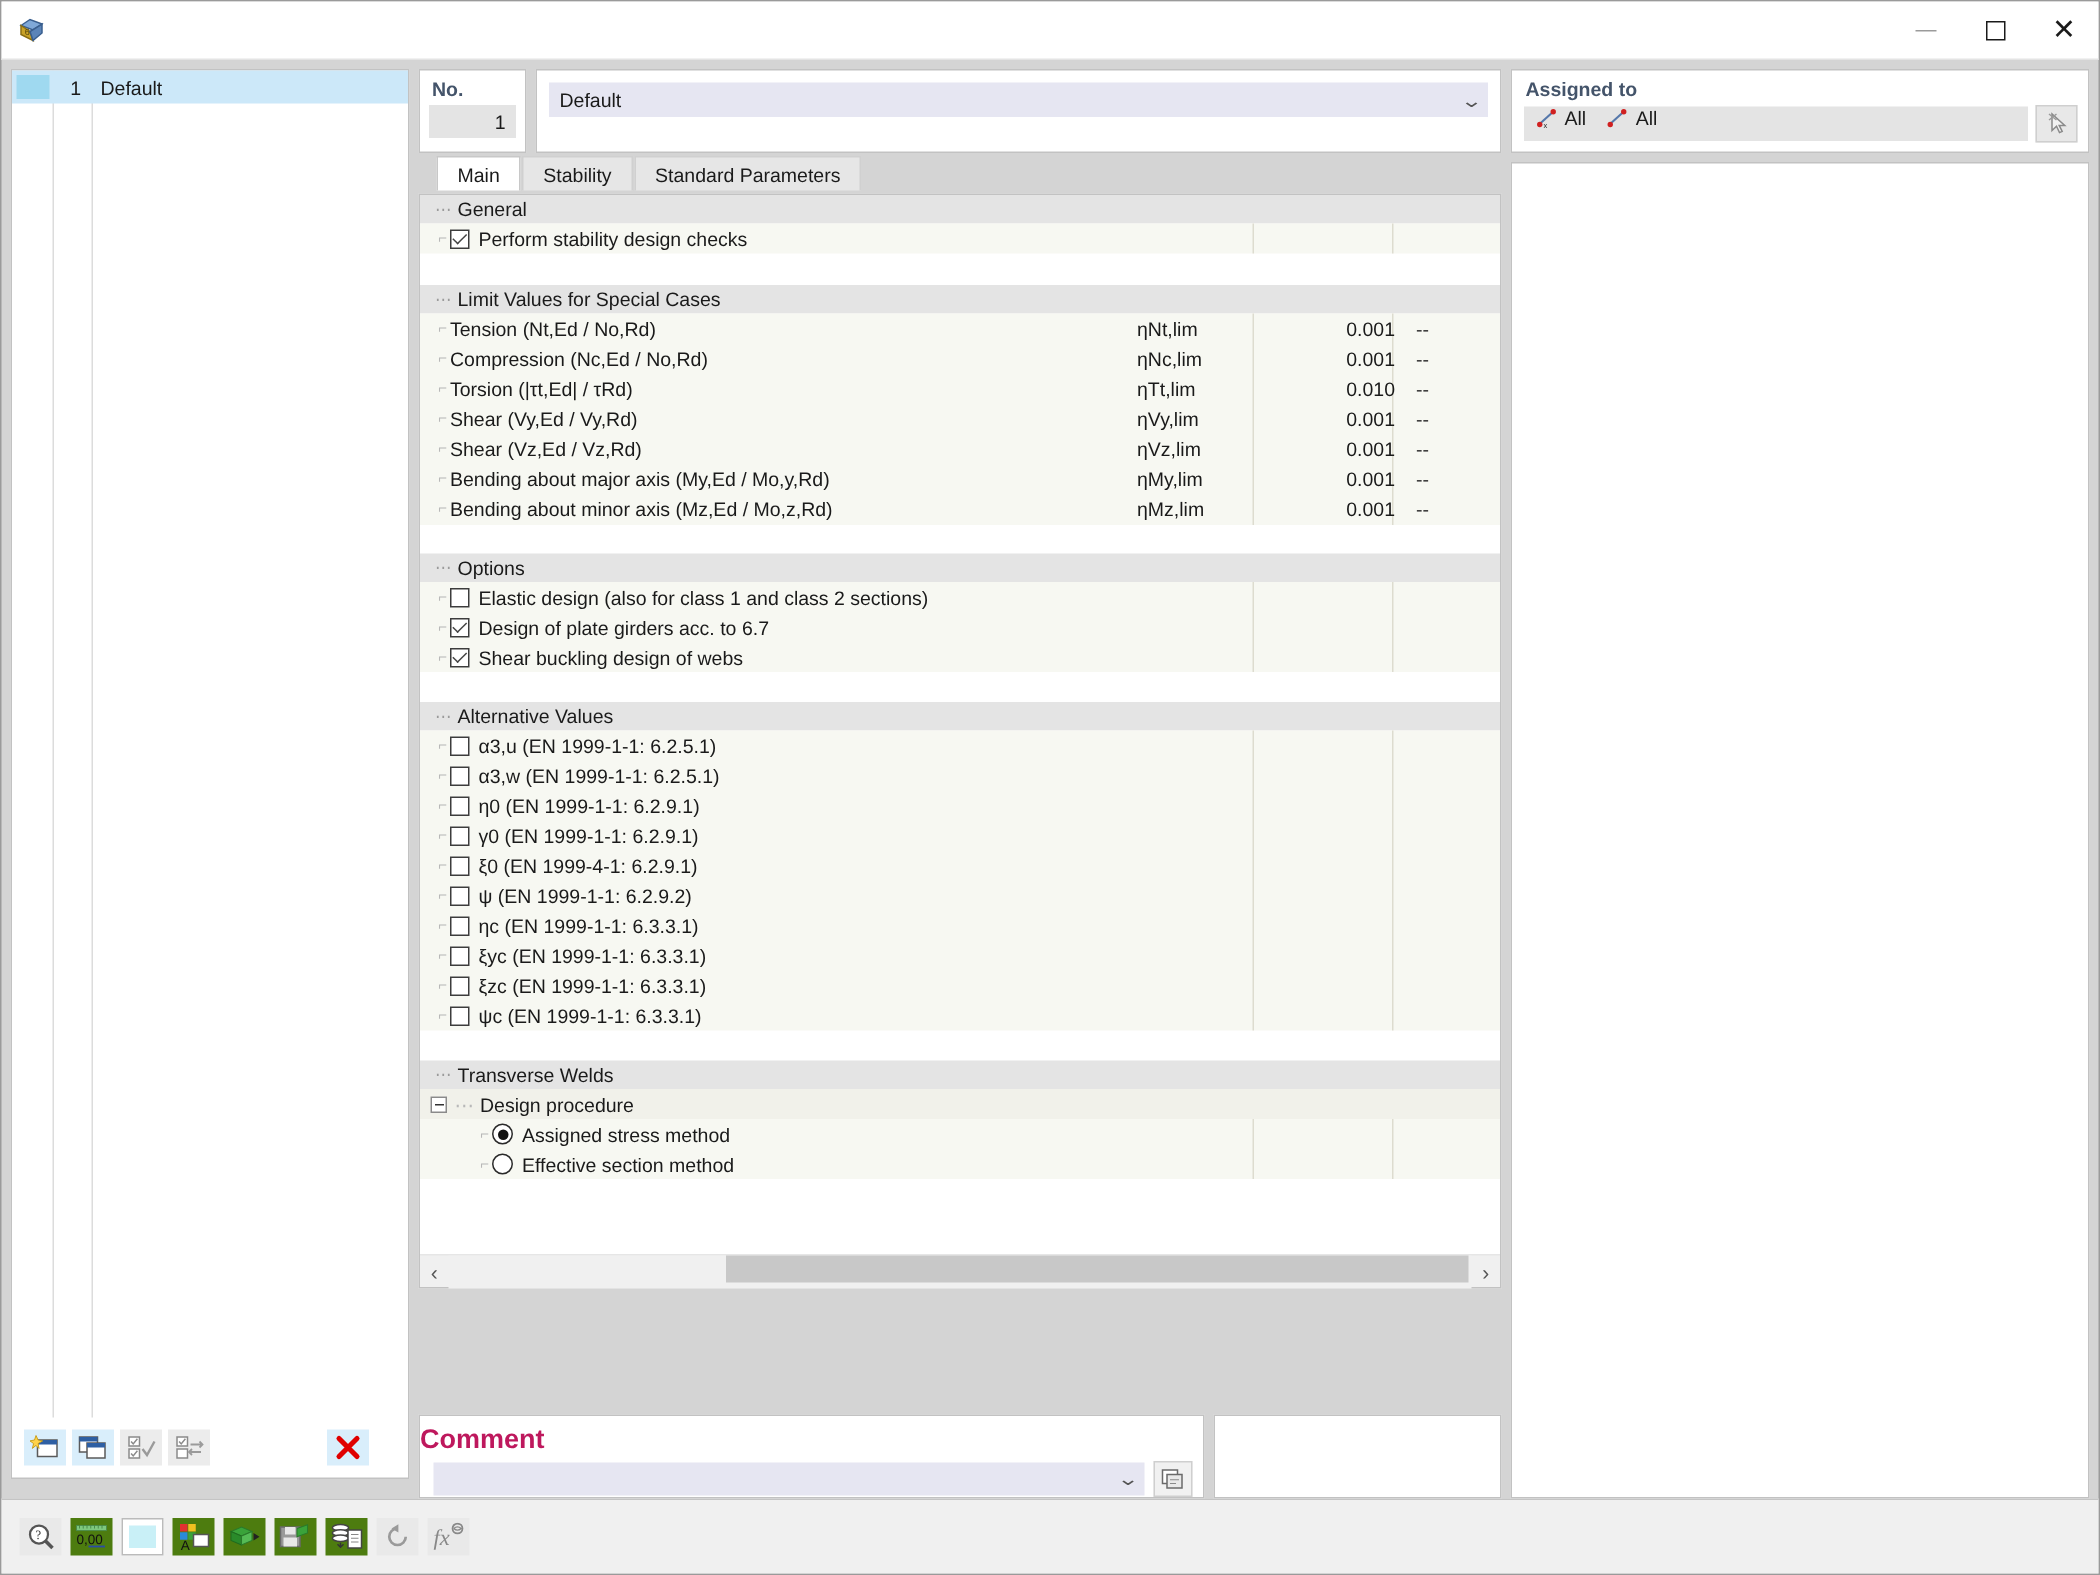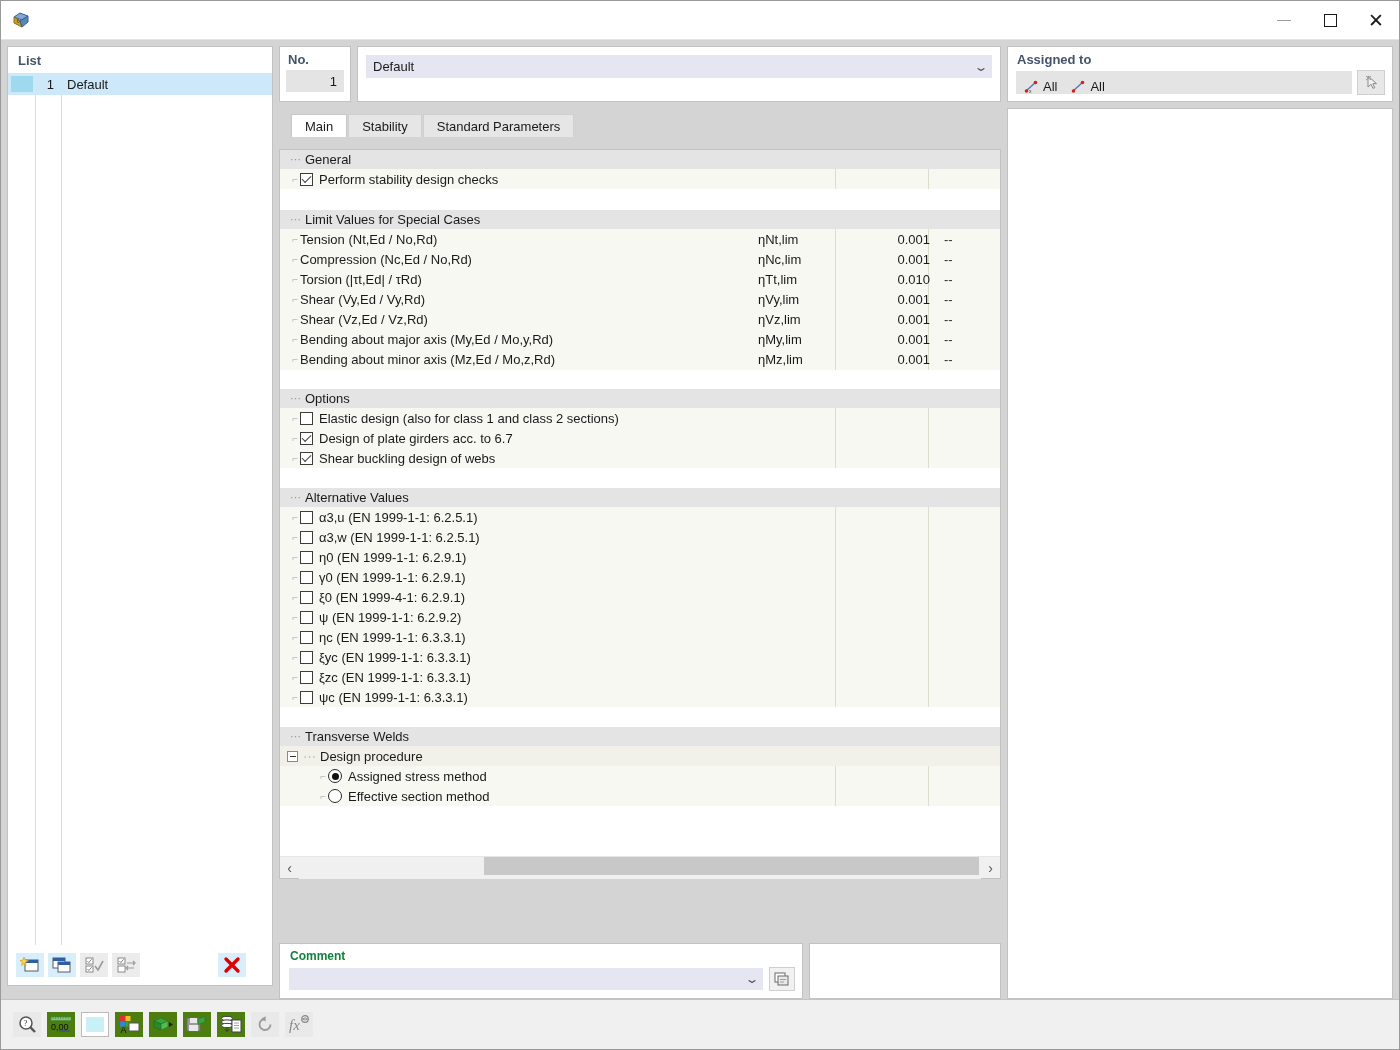--- a/index.html
+++ b/index.html
@@ -66,21 +66,21 @@
     height: 40px; display: flex; align-items: center; gap: 4px;
     padding: 0 8px; border-top: 0px;
   }
   .tb-btn {
     width: 28px; height: 24px; display: flex; align-items: center; justify-content: center;
     background: #d9eefb; border: 1px solid transparent; position: relative;
   }
   .tb-btn.plain { background: #ececec; }
 
   
-  .center-col { width: 722px; display: flex; flex-direction: column; gap: 12px; }
+  .center-col { width: 722px; display: flex; flex-direction: column; gap: 2px; }
   .top-row { display: flex; gap: 6px; height: 56px; }
   .no-box { width: 72px; background: #fff; border: 1px solid #c2c2c2; padding: 5px 0 0 0; }
   .no-box .lbl { font-weight: bold; color: #44546a; font-size: 13px; padding-left: 8px; }
   .no-field {
     margin: 3px 6px 0 6px; height: 22px; background: #e4e4e4;
     display: flex; align-items: center; justify-content: flex-end; padding-right: 7px; font-size: 13px;
   }
   .name-box { flex: 1; background: #fff; border: 1px solid #c2c2c2; padding: 5px 0 0 0; }
   .name-box .lbl { font-weight: bold; color: #44546a; font-size: 13px; padding-left: 9px; }
   .name-field {
@@ -149,37 +149,37 @@
     height: 22px; background: #f0f0f0; display: flex; align-items: center;
     border-top: 1px solid #e6e6e6;
   }
   .hs-arrow { width: 19px; text-align: center; color: #555; font-size: 14px; }
   .hs-track { flex: 1; height: 22px; position: relative; background: #f0f0f0; }
   .hs-thumb { position: absolute; left: 185px; top: 0; width: 495px; height: 18px; background: #c8c8c8; }
 
   
   .comment-row { display: flex; gap: 6px; height: 56px; }
   .comment-box { width: 524px; background: #fff; border: 1px solid #c2c2c2; padding: 5px 0 0 0; }
-  .comment-box .lbl { font-weight: bold; color: #15803d; font-size: 12px; padding-left: 10px; }
+  .comment-box .lbl { font-weight: bold; color: #be185d; font-size: 18px; }
   .comment-line { display: flex; align-items: center; margin: 4px 7px 0 9px; gap: 6px; }
   .comment-field {
     flex: 1; height: 22px; background: #e6e6f2; display: flex; align-items: center;
     padding: 0 6px; font-size: 13px;
   }
   .comment-btn { width: 26px; height: 24px; border: 1px solid #cfcfcf; background: #f1f1f1;
                  display: flex; align-items: center; justify-content: center; }
   .comment-blank { flex: 1; background: #fff; border: 1px solid #c2c2c2; }
 
   
   .right-col { flex: 1; display: flex; flex-direction: column; gap: 6px; }
   .assign-box { background: #fff; border: 1px solid #c2c2c2; height: 56px; padding: 5px 0 0 0; }
   .assign-box .lbl { font-weight: bold; color: #44546a; font-size: 13px; padding-left: 9px; }
   .assign-line { display: flex; align-items: center; margin: 3px 7px 0 8px; gap: 5px; }
   .assign-field {
-    flex: 1; height: 23px; background: #e4e4e4; display: flex; align-items: flex-end;
+    flex: 1; height: 23px; background: #e4e4e4; display: flex; align-items: flex-start;
     padding-left: 8px; gap: 14px; font-size: 13px;
   }
   .assign-item { display: flex; align-items: center; gap: 4px; }
   .assign-btn { width: 28px; height: 25px; background: #e8e8e8; border: 1px solid #cfcfcf;
                 display: flex; align-items: center; justify-content: center; }
   .right-blank { flex: 1; background: #fff; border: 1px solid #c2c2c2; height: 828px; }
 
   
   .footer {
     flex: 0 0 50px; display: flex; align-items: center; padding: 0 12px;
@@ -224,21 +224,20 @@
         </div>
       <div class="win-btn">
           <div class="win-close">✕</div>
         </div>
     </div>
   </div>
 
   <div class="body-area">
 
     <div class="left-panel">
-      <div class="panel-head">List</div>
       <div class="list-body">
         <div class="list-col-a"></div>
         <div class="list-col-b"></div>
         <div class="list-row">
           <div class="sw"></div>
           <div class="no">1</div>
           <div class="nm">Default</div>
         </div>
       </div>
       <div class="list-toolbar">

